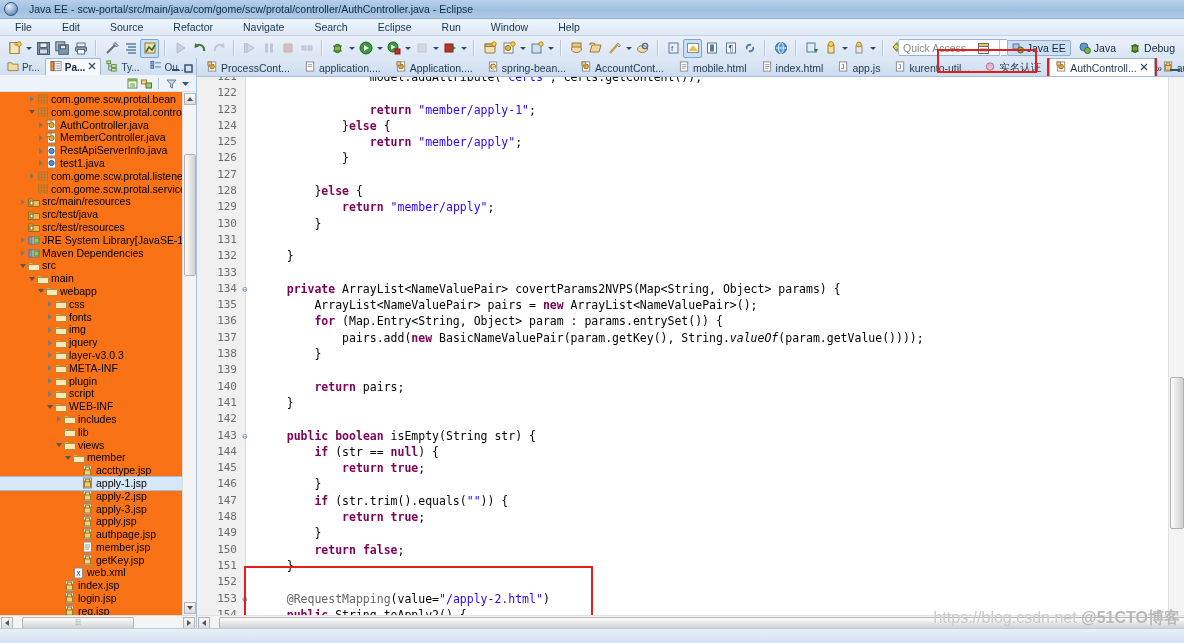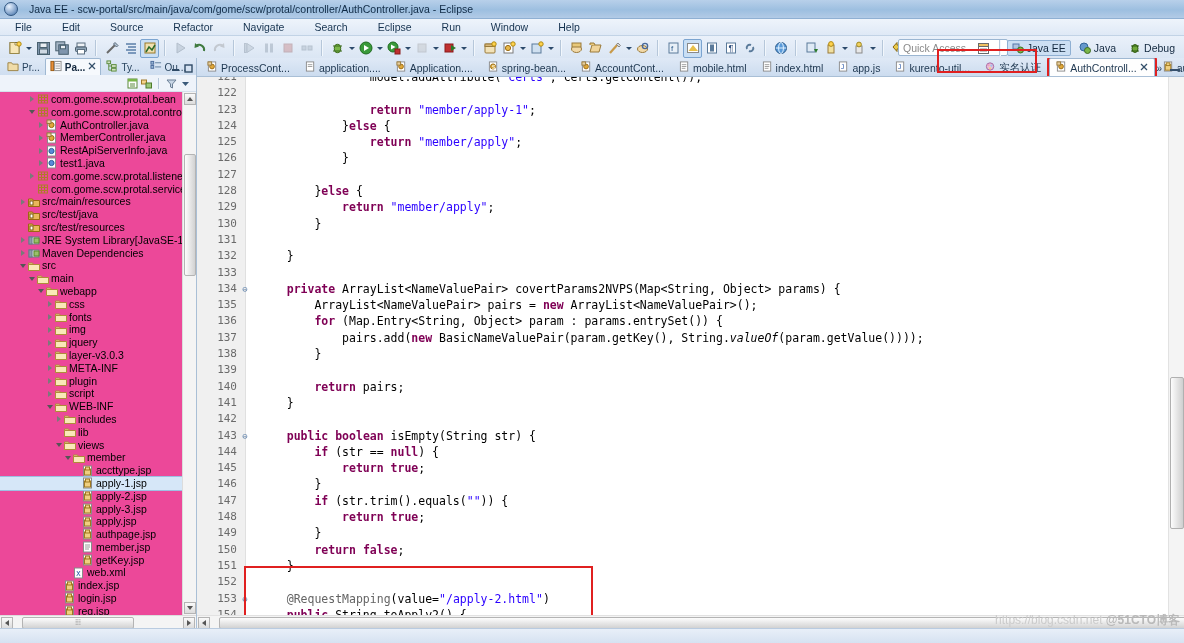--- a/index.html
+++ b/index.html
@@ -64,21 +64,21 @@
   .vtab{display:flex;align-items:center;gap:3px;height:16px;padding:0 4px;
       font-size:10px;color:#29455f;border:1px solid transparent;border-bottom:none;
       border-radius:2px 2px 0 0;cursor:default;white-space:nowrap;}
   .vtab.active{background:#f6f9fd;border-color:#9fb8d2;color:#14293f;font-weight:bold;}
   .vtab .x{font-size:9px;color:#4a6party;}
   .viewtools{position:absolute;right:2px;bottom:1px;display:flex;align-items:center;gap:2px;}
   .vmini{width:11px;height:11px;display:flex;align-items:center;justify-content:center;}
   .viewbar{height:16px;display:flex;align-items:center;justify-content:flex-end;gap:3px;
       padding-right:5px;background:#eef3fa;border-bottom:1px solid #d5e0ec;}
 
-  .treewrap{flex:1;position:relative;background:#ec4899;overflow:hidden;}
+  .treewrap{flex:1;position:relative;background:#f97316;overflow:hidden;}
   .tree{position:absolute;left:0;top:0;right:13px;bottom:0;overflow:hidden;
         padding-top:1px;font-size:10.5px;color:#0b0b0b;}
   .row{height:12.8px;display:flex;align-items:center;white-space:nowrap;
        line-height:12.8px;cursor:default;}
   .row.sel{background:#d6e7f8;outline:1px solid #9dbfe2;}
   .arrow{width:9px;height:12px;flex:0 0 auto;display:flex;align-items:center;justify-content:center;}
   .arrow i{display:block;width:0;height:0;border-top:3px solid transparent;
       border-bottom:3px solid transparent;border-left:4px solid #7a7a7a;}
   .arrow.open i{border-left:3px solid transparent;border-right:3px solid transparent;
       border-top:4px solid #555;border-bottom:none;}
@@ -135,21 +135,21 @@
       border-left:1px solid #e2e2e2;}
   .edvthumb{position:absolute;left:1px;width:12px;background:linear-gradient(90deg,#fdfdfd,#cfcfcf);
       border:1px solid #b0b0b0;border-radius:2px;}
   .edhscroll{position:absolute;left:0;right:0;bottom:0;height:13px;background:#f4f4f4;
       border-top:1px solid #e2e2e2;}
 
   
   .statusbar{position:absolute;left:0;right:0;bottom:0;height:14px;
       background:linear-gradient(180deg,#e8eff8,#d6e2f1);border-top:1px solid #b9cbe0;
       display:flex;align-items:center;}
-  .watermark{position:absolute;right:4px;bottom:14px;font-size:12px;color:#cbcbcb;
+  .watermark{position:absolute;right:4px;bottom:14px;font-size:16px;color:#cbcbcb;
       white-space:nowrap;font-family:"Liberation Sans",sans-serif;}
   .wm-strong{color:#b9b9b9;font-weight:bold;}
 </style>
 </head>
 <body>
 
 <div class="app">
 
   <div class="titlebar">
     <div class="ticon"></div>

